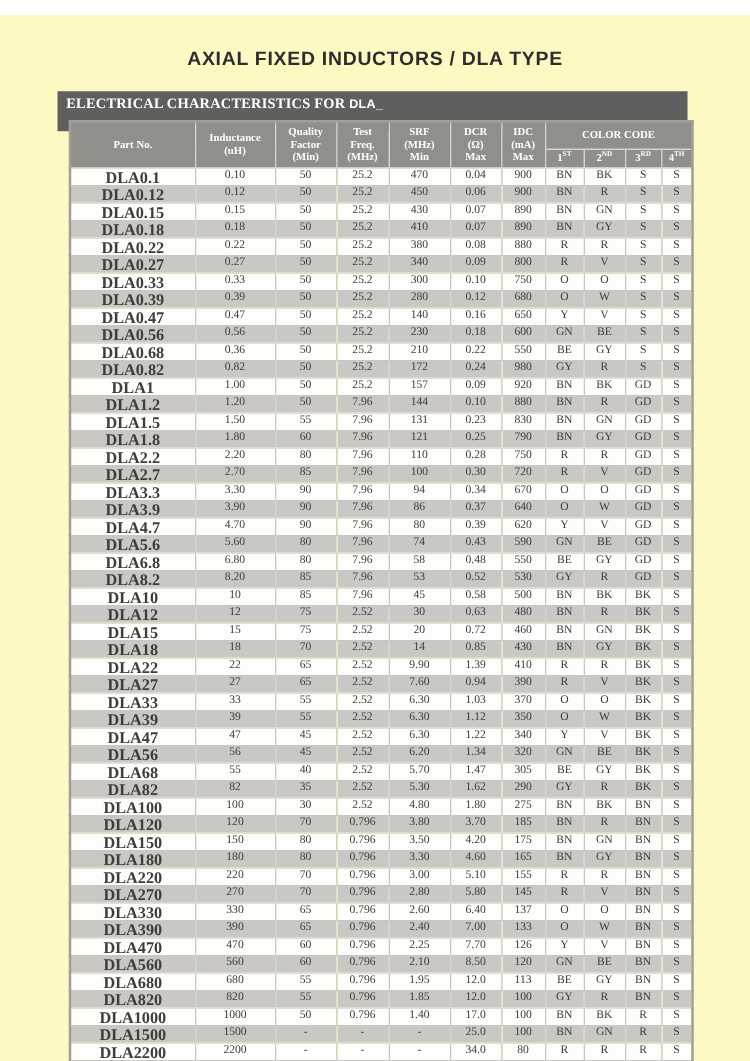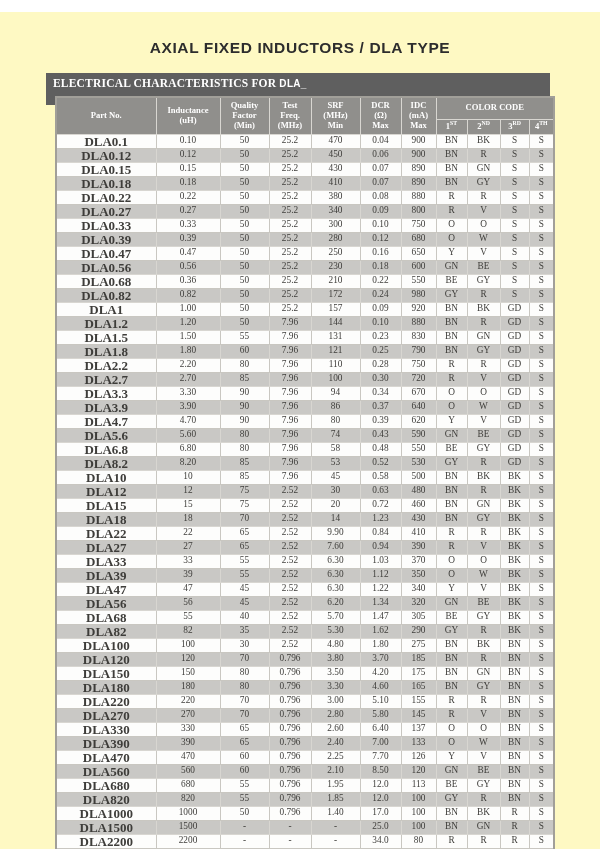--- a/index.html
+++ b/index.html
@@ -251,21 +251,21 @@
           <td>O</td>
           <td>W</td>
           <td>S</td>
           <td>S</td>
         </tr>
         <tr>
           <td class="part">DLA0.47</td>
           <td>0.47</td>
           <td>50</td>
           <td>25.2</td>
-          <td>250</td>
+          <td>140</td>
           <td>0.16</td>
           <td>650</td>
           <td>Y</td>
           <td>V</td>
           <td>S</td>
           <td>S</td>
         </tr>
         <tr class="stripe">
           <td class="part">DLA0.56</td>
           <td>0.56</td>
@@ -499,34 +499,34 @@
           <td>GN</td>
           <td>BK</td>
           <td>S</td>
         </tr>
         <tr class="stripe">
           <td class="part">DLA18</td>
           <td>18</td>
           <td>70</td>
           <td>2.52</td>
           <td>14</td>
-          <td>1.23</td>
+          <td>0.85</td>
           <td>430</td>
           <td>BN</td>
           <td>GY</td>
           <td>BK</td>
           <td>S</td>
         </tr>
         <tr>
           <td class="part">DLA22</td>
           <td>22</td>
           <td>65</td>
           <td>2.52</td>
           <td>9.90</td>
-          <td>0.84</td>
+          <td>1.39</td>
           <td>410</td>
           <td>R</td>
           <td>R</td>
           <td>BK</td>
           <td>S</td>
         </tr>
         <tr class="stripe">
           <td class="part">DLA27</td>
           <td>27</td>
           <td>65</td>

